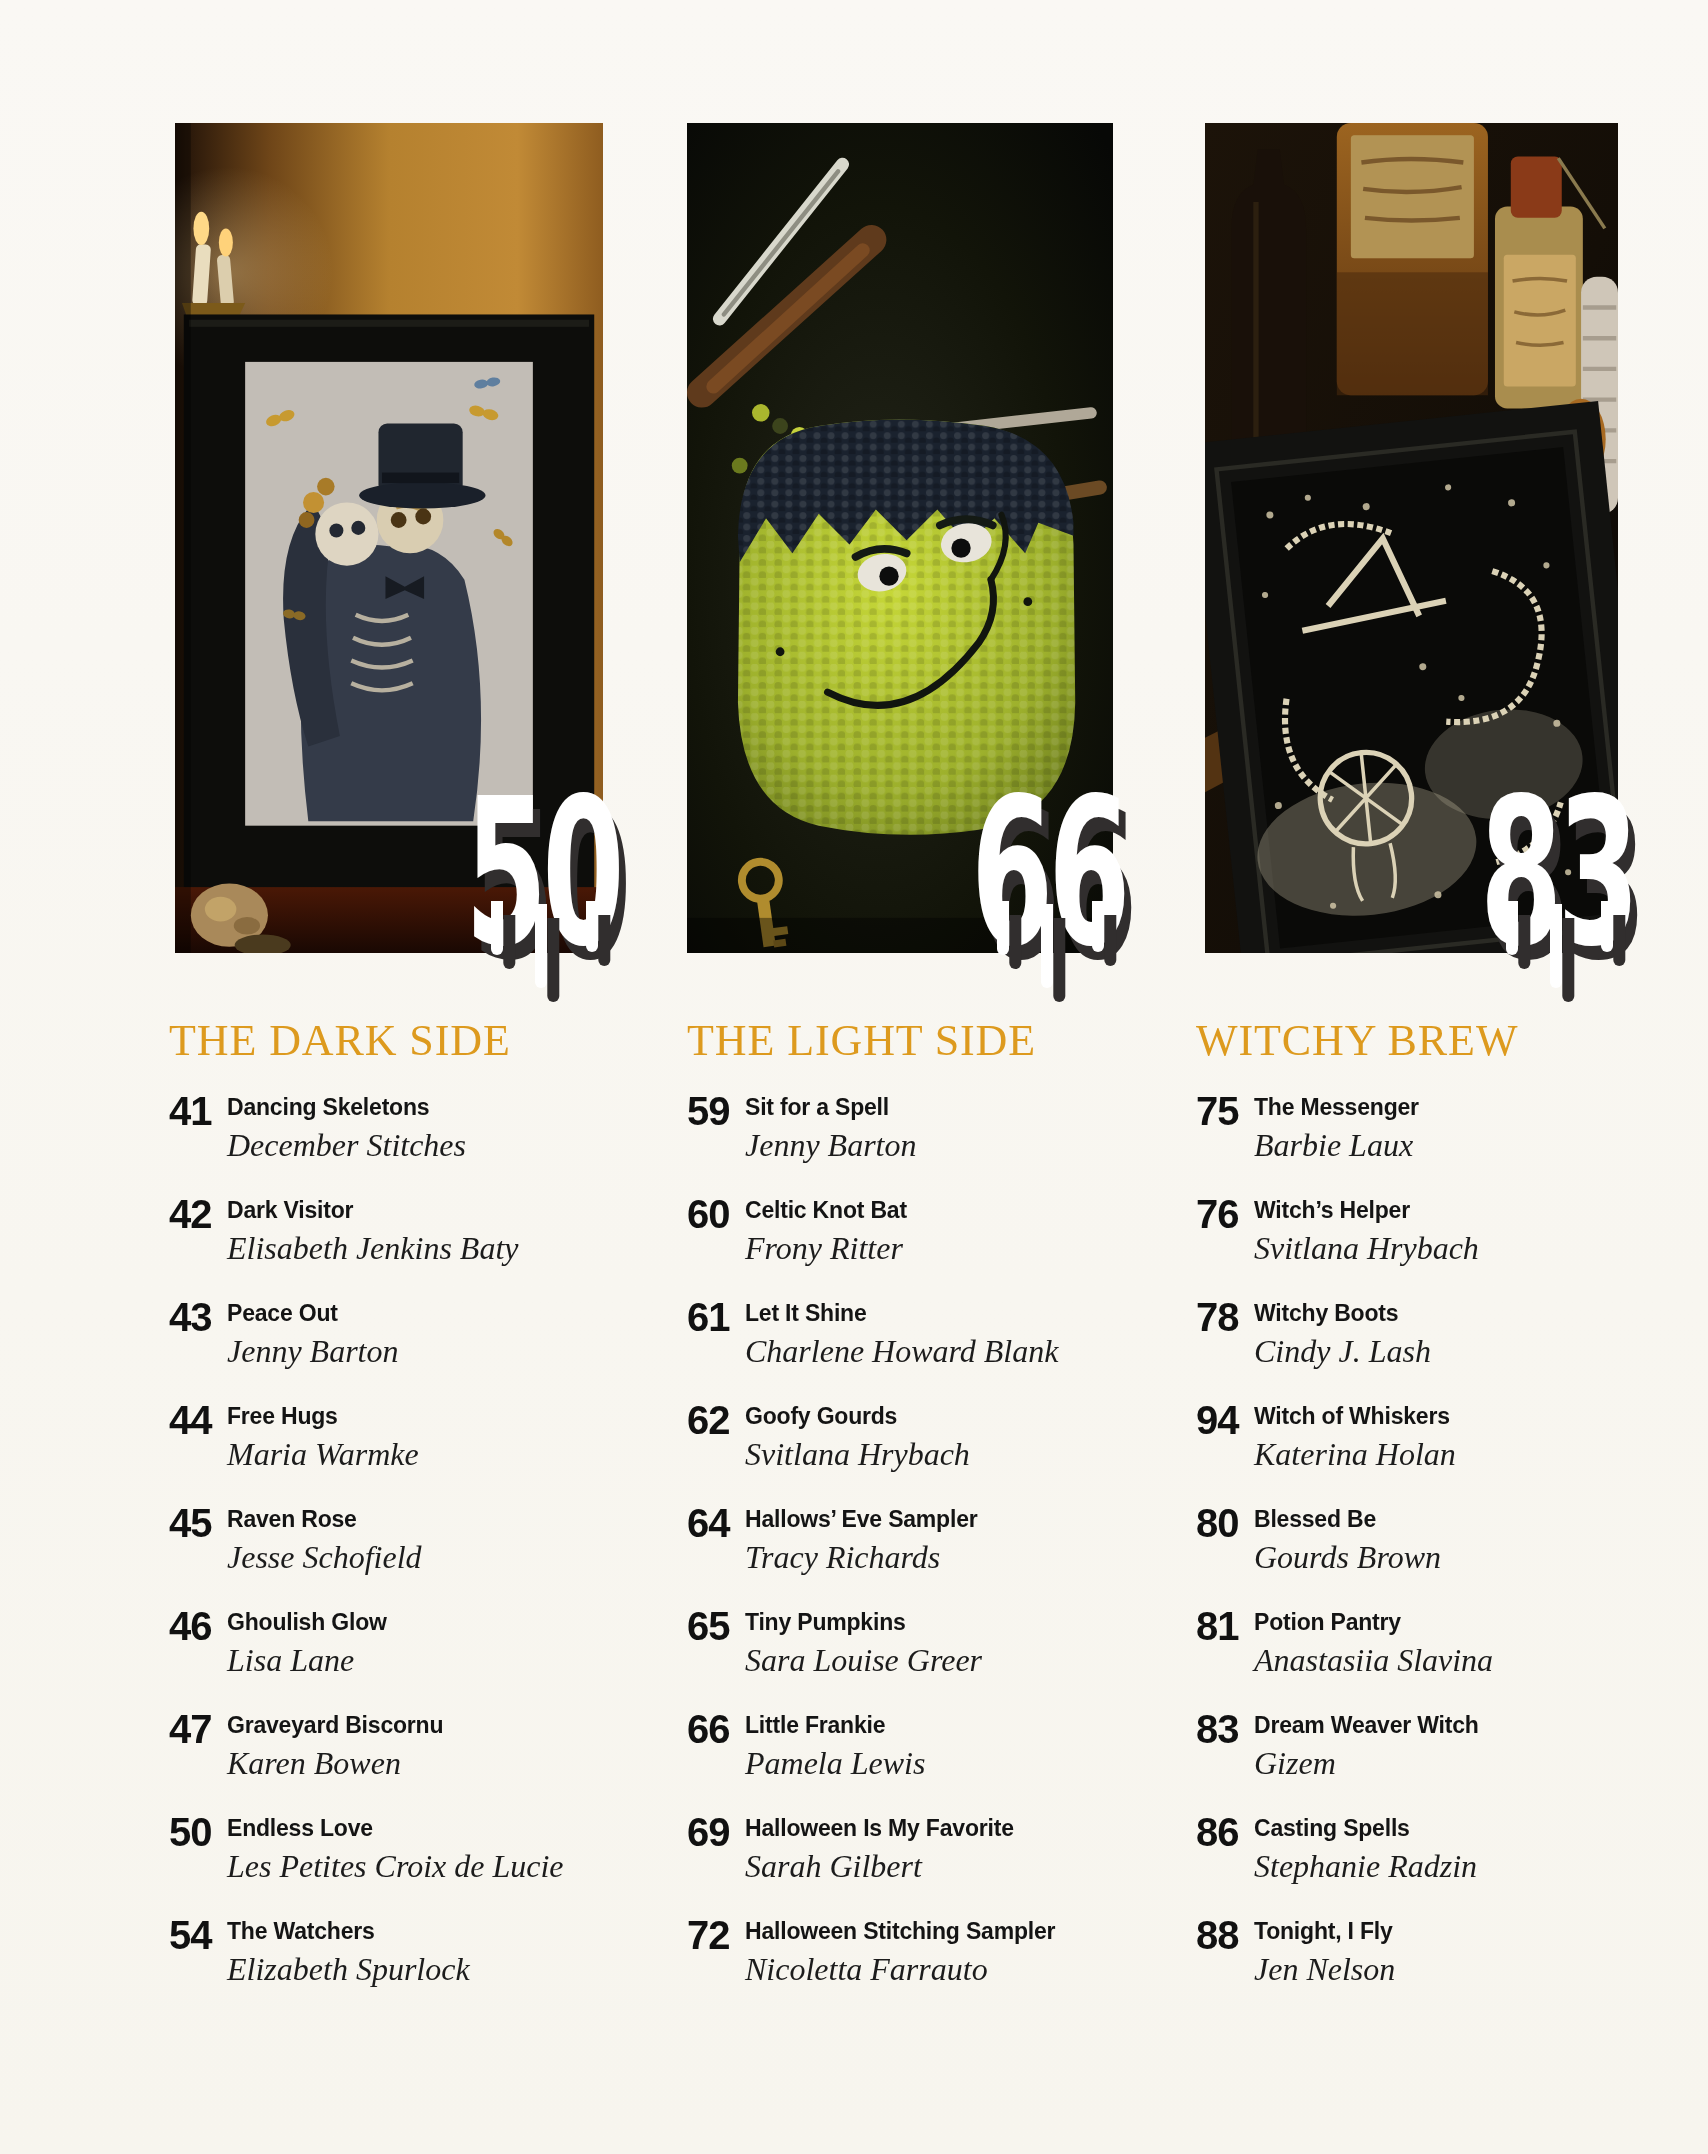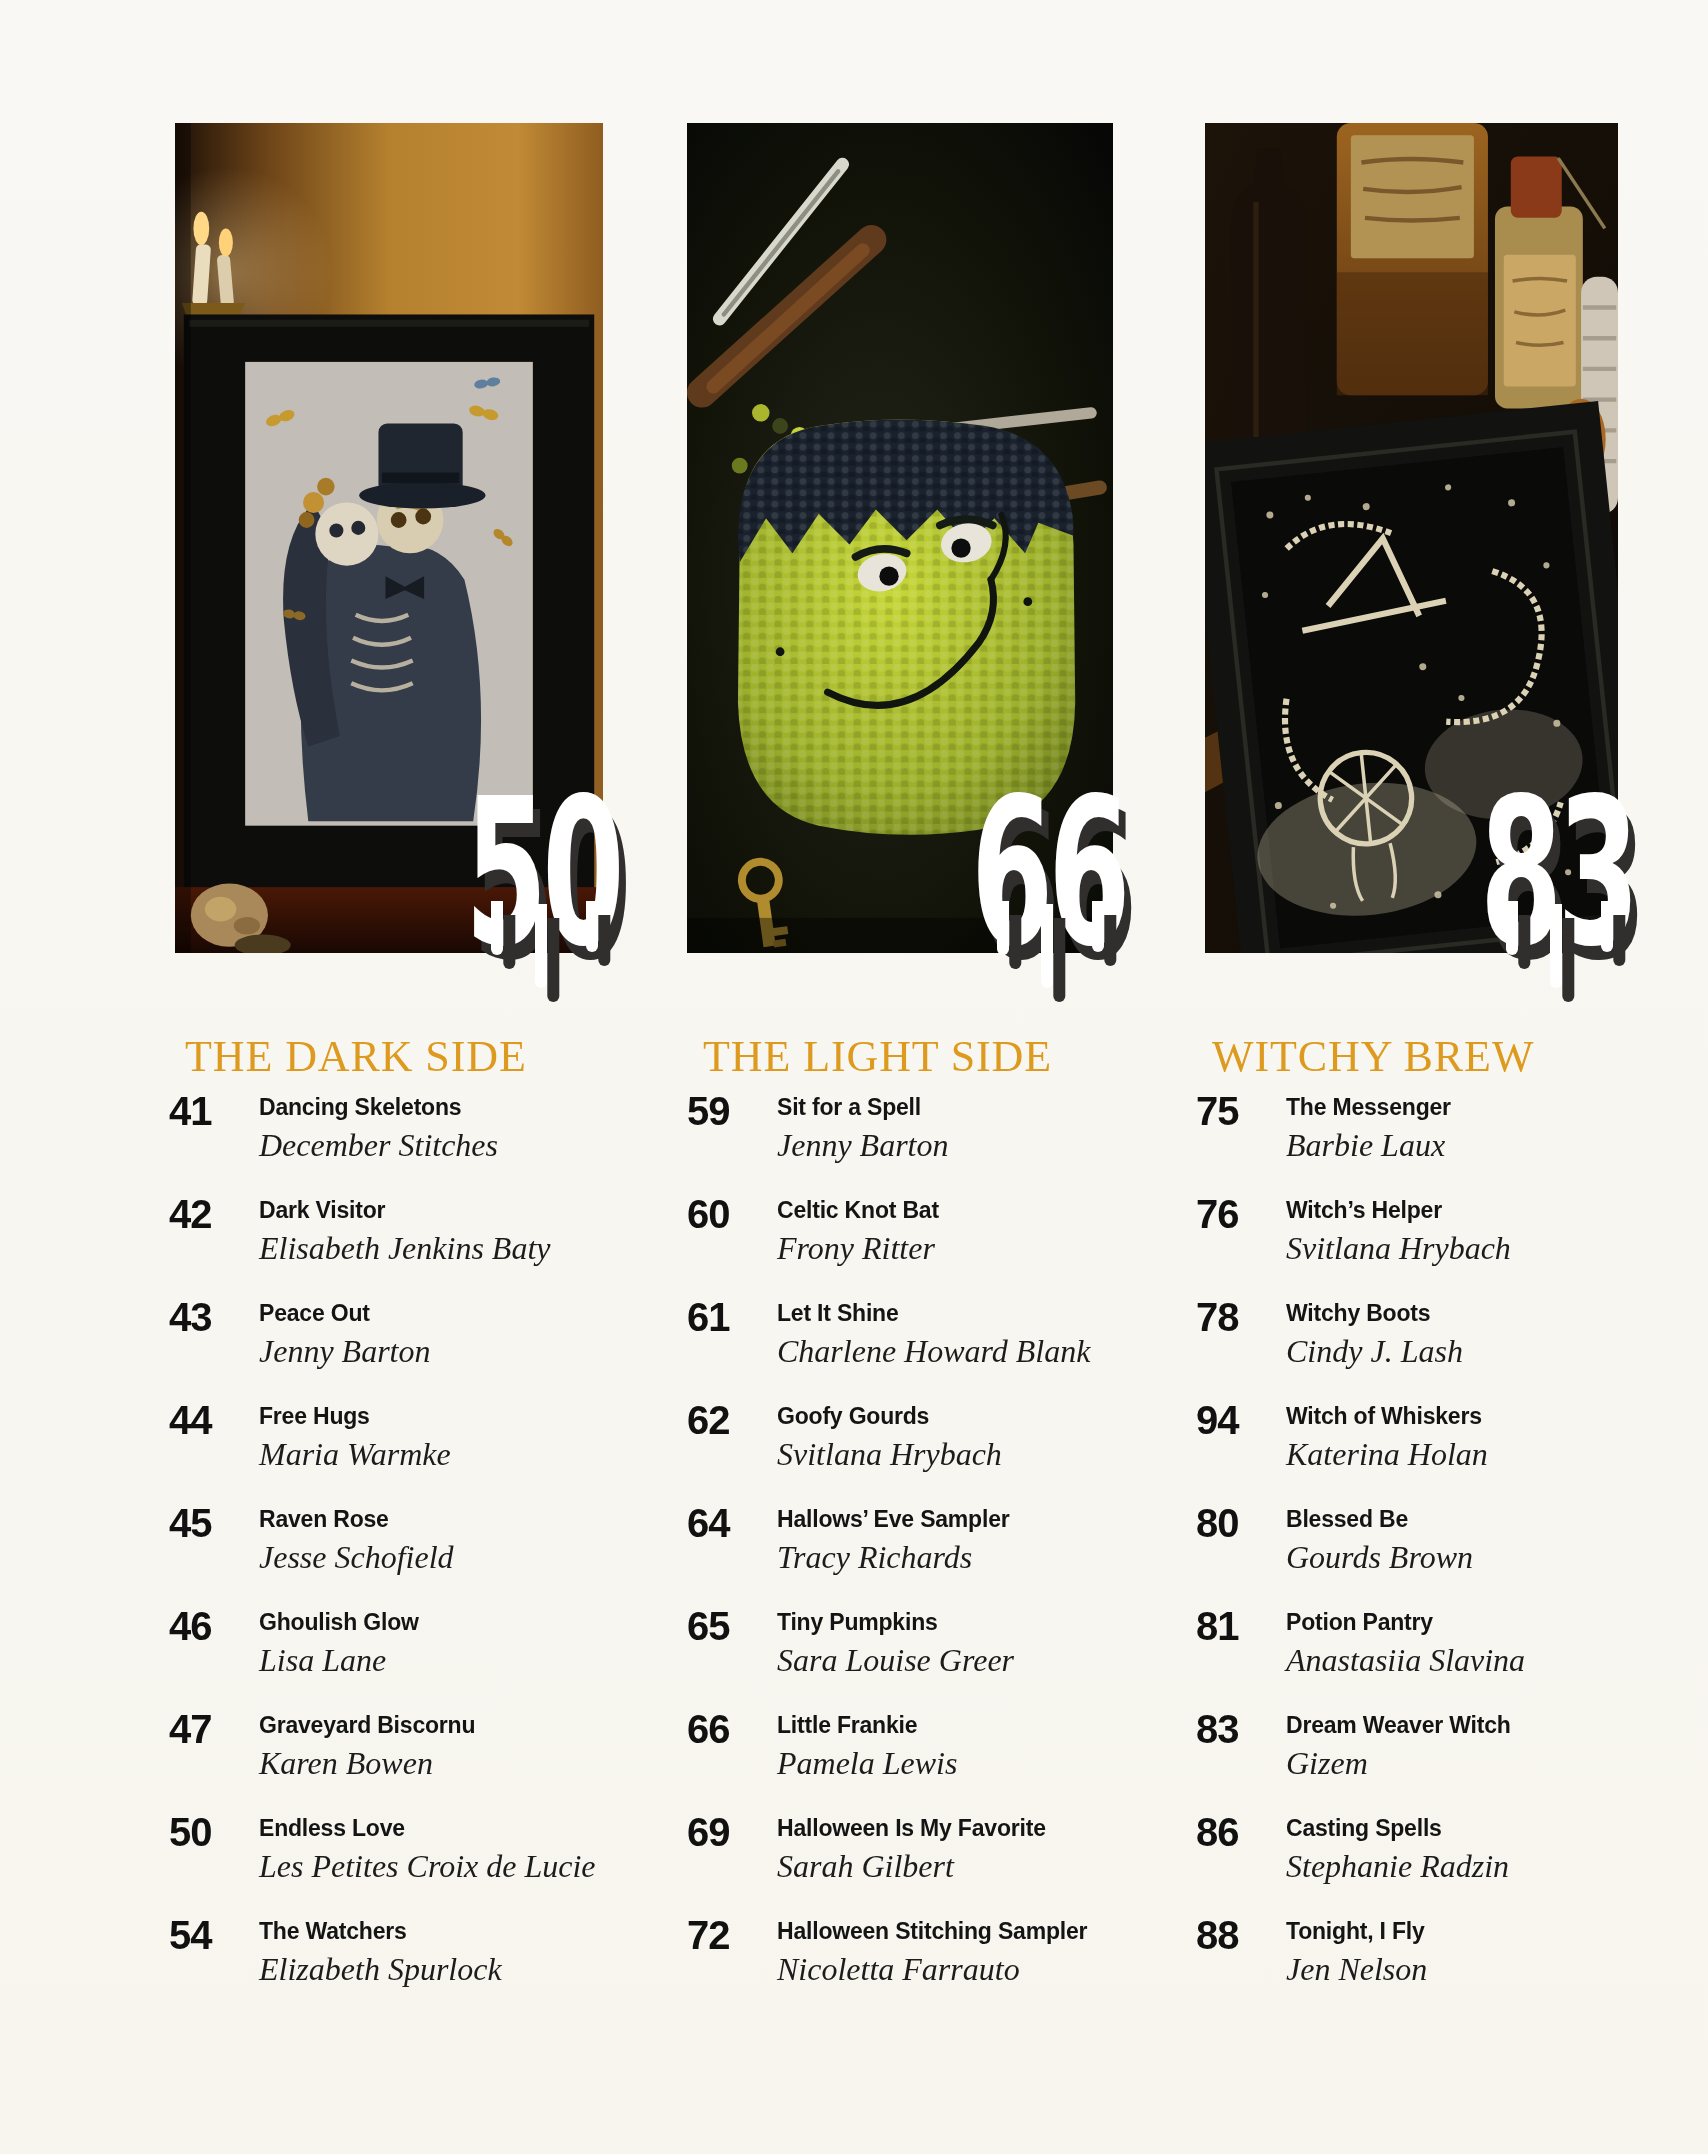--- a/index.html
+++ b/index.html
@@ -31,27 +31,27 @@
     transform:scaleX(0.58);transform-origin:left top;
     text-shadow:12.3px 14px 0 #312e2e;
   }
   .drip{position:absolute;width:12.3px;background:#ffffff;border-radius:0 0 7px 7px;
         box-shadow:12.3px 14px 0 #312e2e;}
   .drip.d1{left:26px;top:130px;height:54px;}
   .drip.d2{left:70px;top:133px;height:84px;}
   .drip.d3{left:121px;top:130px;height:51px;}
 
   .heading{
-    position:absolute;top:1017px;left:0;margin:16px;
+    position:absolute;top:1017px;left:0;margin:0;
     font-family:"Liberation Serif","DejaVu Serif",serif;font-weight:400;
     font-size:44px;line-height:47px;letter-spacing:0.9px;color:#dd9a1e;
     white-space:nowrap;
   }
   .entries{position:absolute;top:1091px;left:0;right:0;margin:0;padding:0;list-style:none;}
-  .entry{display:flex;align-items:flex-start;height:103px;gap:32px;}
+  .entry{display:flex;align-items:flex-start;height:103px;}
   .num{
     flex:0 0 58px;font-weight:bold;font-size:40px;line-height:40px;
     letter-spacing:-0.9px;color:#111111;
   }
   .txt{display:flex;flex-direction:column;max-width:369px;}
   .title{font-weight:bold;font-size:23px;line-height:33px;letter-spacing:-0.2px;color:#141414;}
   .author{
     font-family:"Liberation Serif","DejaVu Serif",serif;font-style:italic;
     font-size:32px;line-height:37px;color:#1c1c1c;margin-top:2.6px;
   }

